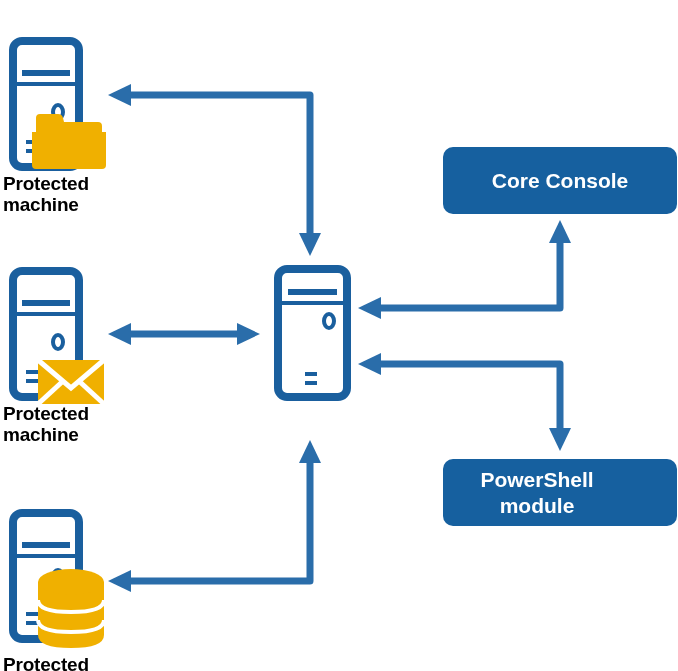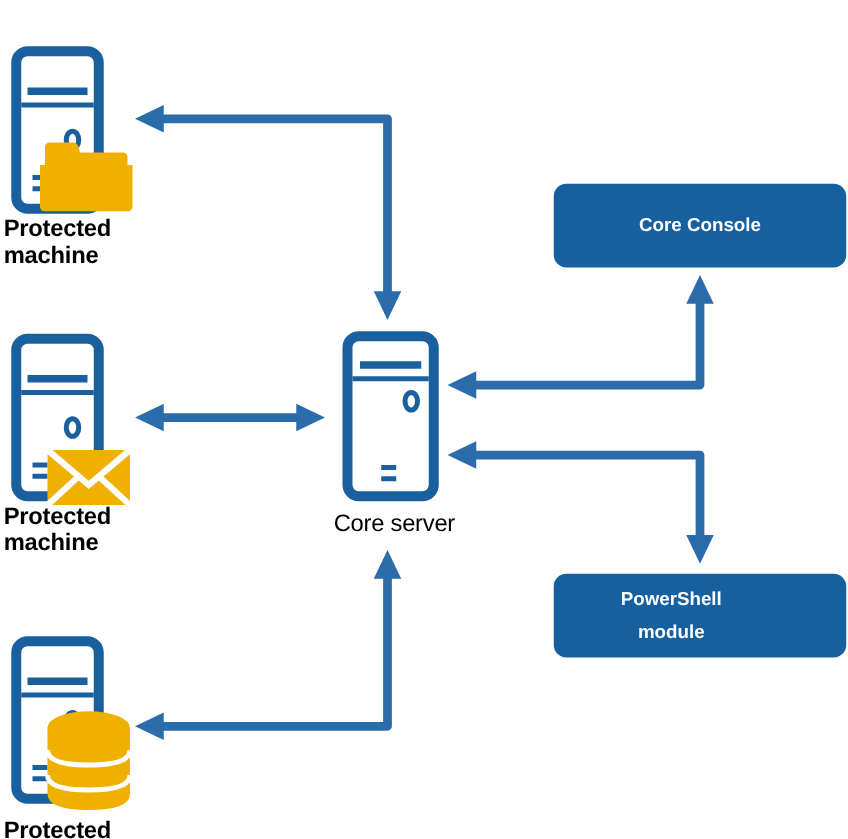--- a/index.html
+++ b/index.html
@@ -40,21 +40,21 @@
   .label-regular {
     font-weight: normal;
   }
   .box-label {
     position: absolute;
     display: flex;
     align-items: center;
     justify-content: center;
     text-align: center;
     color: #ffffff;
-    font-size: 15px;
+    font-size: 21px;
     font-weight: bold;
     line-height: 26px;
     white-space: pre-line;
     pointer-events: none;
   }
 </style>
 </head>
 <body>
 
 <div id="diagram-canvas">
@@ -160,20 +160,19 @@
 
   <div class="node-label label-bold" style="left:3px; top:147px; width:135px;">Protected
 machine</div>
 
   <div class="node-label label-bold" style="left:3px; top:377px; width:135px;">Protected
 machine</div>
 
   <div class="node-label label-bold" style="left:3px; top:628px; width:135px;">Protected
 machine</div>
 
-  <div class="node-label label-regular" style="left:253px; top:383px; width:125px; text-align:center;">Core server</div>
 
   <div class="box-label" style="left:443px; top:121px; width:234px; height:67px;">Core Console</div>
 
   <div class="box-label" style="left:420px; top:433px; width:234px; height:67px;">PowerShell
 module</div>
 
 </div>
 
 </body></html>

